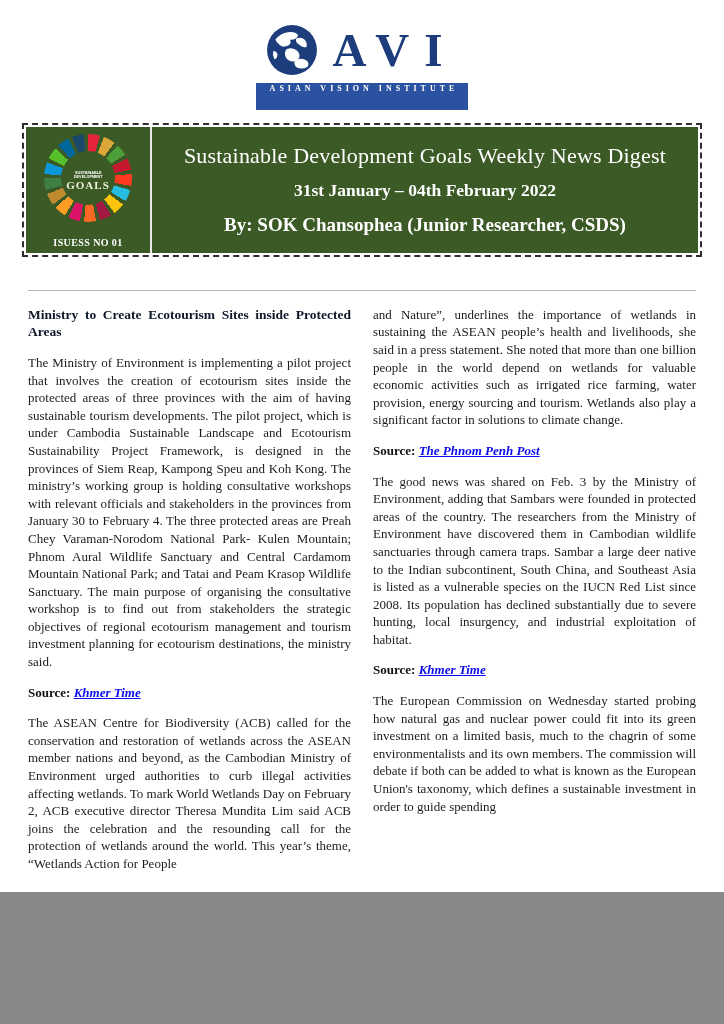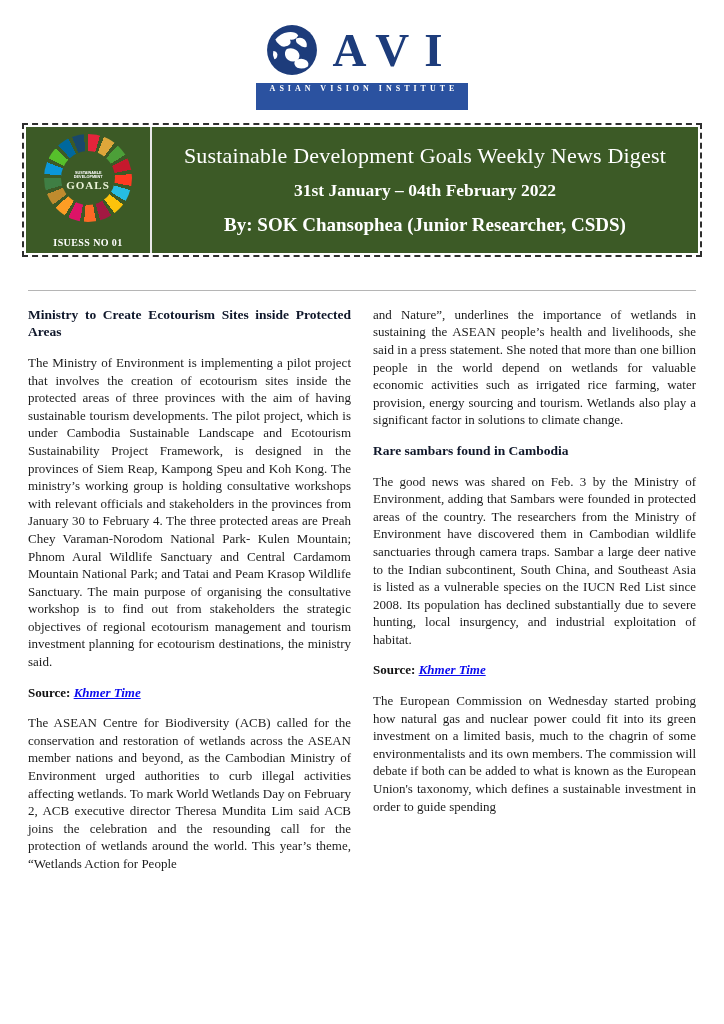--- a/index.html
+++ b/index.html
@@ -4,21 +4,21 @@
 <style>
   :root{
     --banner-green:#3c5a26;
     --brand-blue:#1d3c7b;
     --bar-blue:#2b52a0;
     --link-blue:#0b0bee;
   }
   *{margin:0;padding:0;box-sizing:border-box;}
   html,body{background:#888;}
   .page{
-    width:724px;height:1024px;margin:0 auto;background:#ffffff;
+    width:724px;height:892px;margin:0 auto;background:#ffffff;
     font-family:"Liberation Serif","DejaVu Serif",serif;
     color:#1b1b1b;position:relative;overflow:hidden;
   }
   
   .logo-wrap{padding-top:24px;display:flex;flex-direction:column;align-items:center;}
   .logo-row{display:flex;align-items:center;gap:10px;}
   .globe{width:52px;height:52px;display:block;color:var(--brand-blue);}
   .avi-word{
     font-family:"Liberation Serif",serif;font-weight:bold;font-size:47px;
     letter-spacing:15px;color:var(--brand-blue);line-height:1;padding-left:4px;
@@ -137,20 +137,20 @@
 
   <div class="columns">
     <div class="col">
         <h3>Ministry to Create Ecotourism Sites inside Protected Areas</h3>
         <p>The Ministry of Environment is implementing a pilot project that involves the creation of ecotourism sites inside the protected areas of three provinces with the aim of having sustainable tourism developments. The pilot project, which is under Cambodia Sustainable Landscape and Ecotourism Sustainability Project Framework, is designed in the provinces of Siem Reap, Kampong Speu and Koh Kong. The ministry’s working group is holding consultative workshops with relevant officials and stakeholders in the provinces from January 30 to February 4. The three protected areas are Preah Chey Varaman-Norodom National Park- Kulen Mountain; Phnom Aural Wildlife Sanctuary and Central Cardamom Mountain National Park; and Tatai and Peam Krasop Wildlife Sanctuary. The main purpose of organising the consultative workshop is to find out from stakeholders the strategic objectives of regional ecotourism management and tourism investment planning for ecotourism destinations, the ministry said.</p>
         <p class="source"><b>Source: </b><a href="#">Khmer Time</a></p>
         <p>The ASEAN Centre for Biodiversity (ACB) called for the conservation and restoration of wetlands across the ASEAN member nations and beyond, as the Cambodian Ministry of Environment urged authorities to curb illegal activities affecting wetlands. To mark World Wetlands Day on February 2, ACB executive director Theresa Mundita Lim said ACB joins the celebration and the resounding call for the protection of wetlands around the world. This year’s theme, “Wetlands Action for People</p>
       </div>
     <div class="col">
         <p>and Nature”, underlines the importance of wetlands in sustaining the ASEAN people’s health and livelihoods, she said in a press statement. She noted that more than one billion people in the world depend on wetlands for valuable economic activities such as irrigated rice farming, water provision, energy sourcing and tourism. Wetlands also play a significant factor in solutions to climate change.</p>
-        <h3>Rare sambars found in Cambodia</h3>
+        <p class="source"><b>Source: </b><a href="#">The Phnom Penh Post</a></p>
         <p>The good news was shared on Feb. 3 by the Ministry of Environment, adding that Sambars were founded in protected areas of the country. The researchers from the Ministry of Environment have discovered them in Cambodian wildlife sanctuaries through camera traps. Sambar a large deer native to the Indian subcontinent, South China, and Southeast Asia is listed as a vulnerable species on the IUCN Red List since 2008. Its population has declined substantially due to severe hunting, local insurgency, and industrial exploitation of habitat.</p>
         <p class="source"><b>Source: </b><a href="#">Khmer Time</a></p>
         <p>The European Commission on Wednesday started probing how natural gas and nuclear power could fit into its green investment on a limited basis, much to the chagrin of some environmentalists and its own members. The commission will debate if both can be added to what is known as the European Union's taxonomy, which defines a sustainable investment in order to guide spending</p>
       </div>
   </div>
 
 </div>
 
 </body></html>

